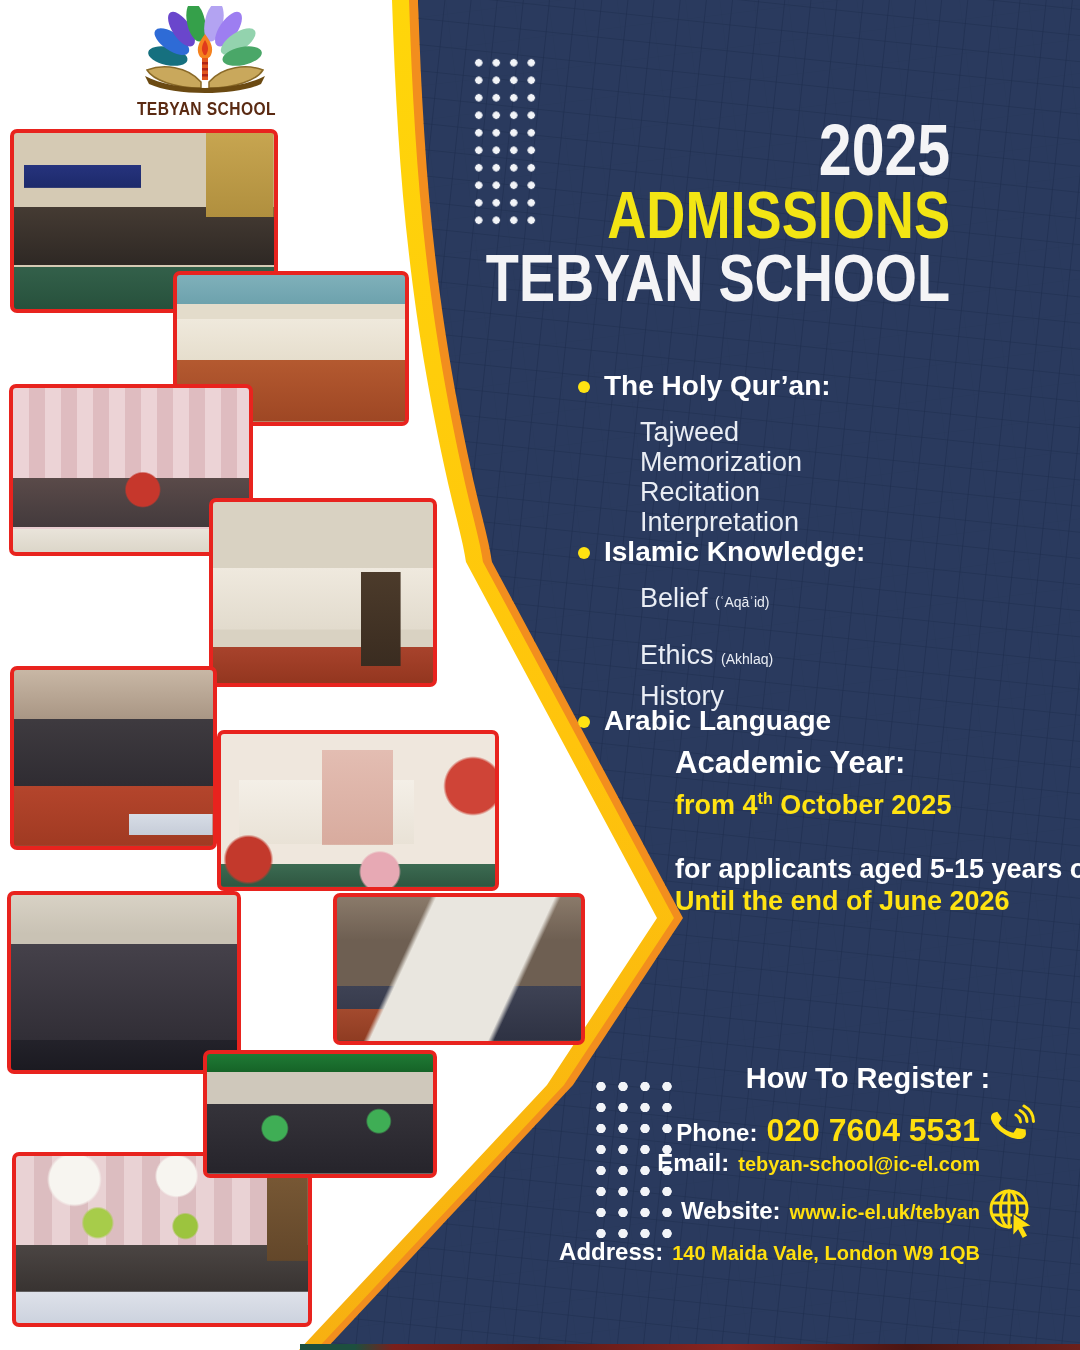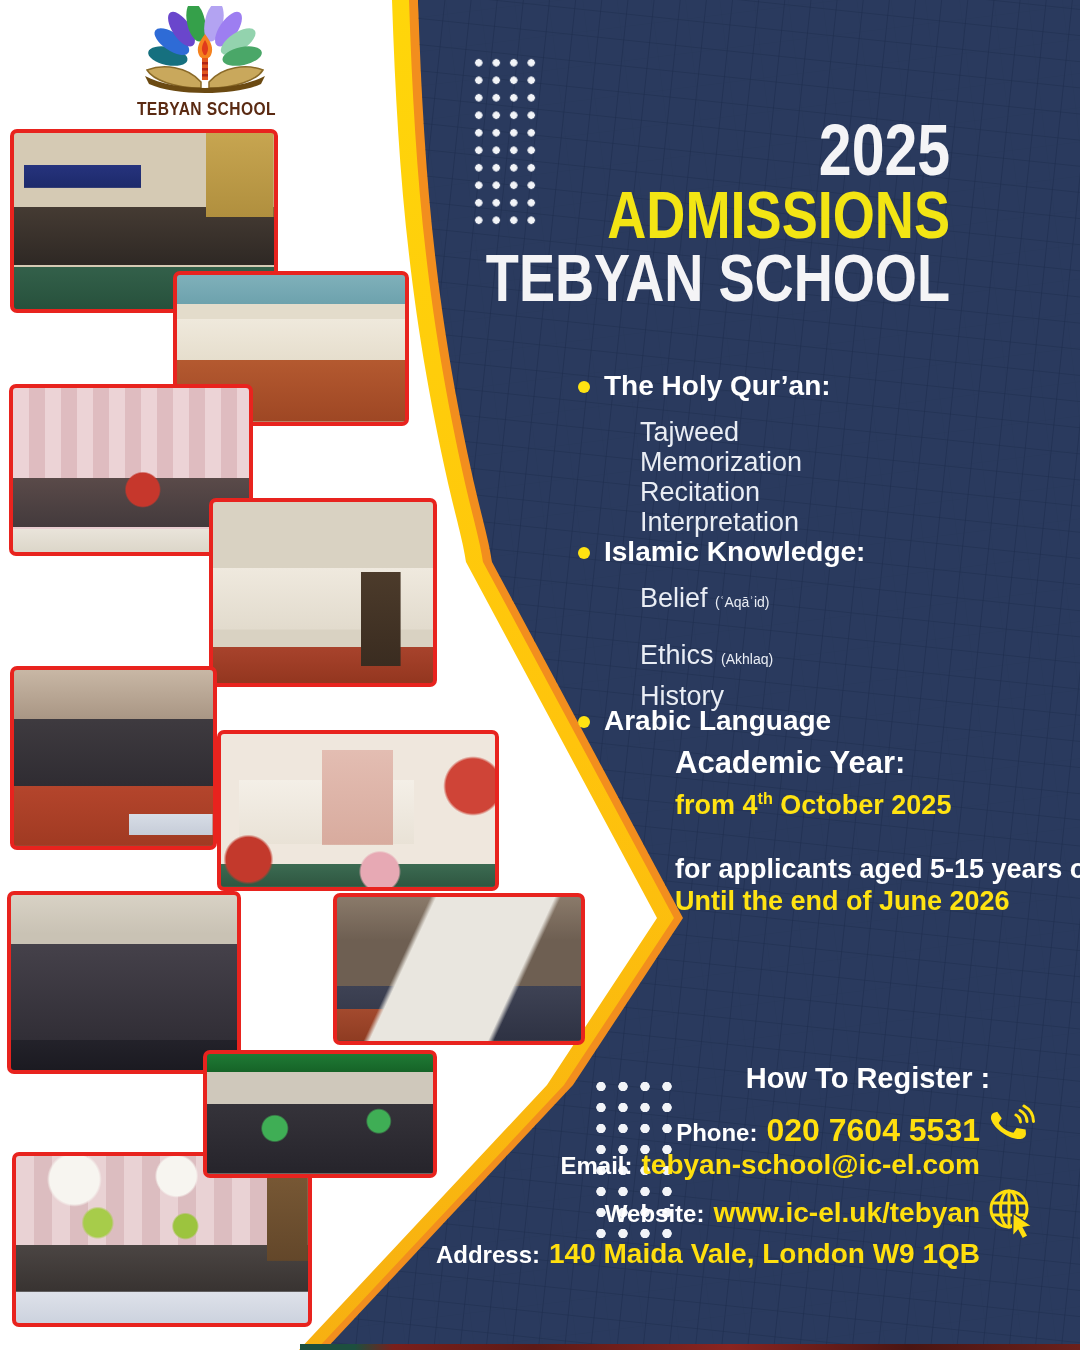--- a/index.html
+++ b/index.html
@@ -57,21 +57,21 @@
   .acad-yellow { color:#ffe312; }
   .acad-white { color:#fff; }
   .a1 { left:675px; top:789px; } .a2 { left:675px; top:839px;margin-top:47px; } .a3 { left:675px; top:854px; }
   .supsc { font-size:60%; vertical-align:super;text-align:center; }
 
   
   .reg-heading { left:728px; top:1062px; width:280px; text-align:center;
                  font-size:29px; font-weight:bold; color:#fff; white-space:nowrap; }
   .contact { position:absolute; right:100px; width:880px; text-align:right; white-space:nowrap; }
   .contact .lbl { font-size:24px; color:#fff; margin-right:9px;font-weight:bold; }
-  .contact .val { font-size:28px; font-weight:bold; color:#ffdf0e; }
+  .contact .val { font-size:20px; font-weight:bold; color:#ffdf0e; }
   .c-phone   { top:1112px; } .c-phone .val { font-size:32px; }
   .c-email   { top:1149px; }
   .c-website { top:1197px; }
   .c-address { top:1238px; }
   .icon { position:absolute; }
   .icon-phone { left:985px; top:1102px; }
   .icon-globe { left:984px; top:1184px; }
 
   
   .photo {

